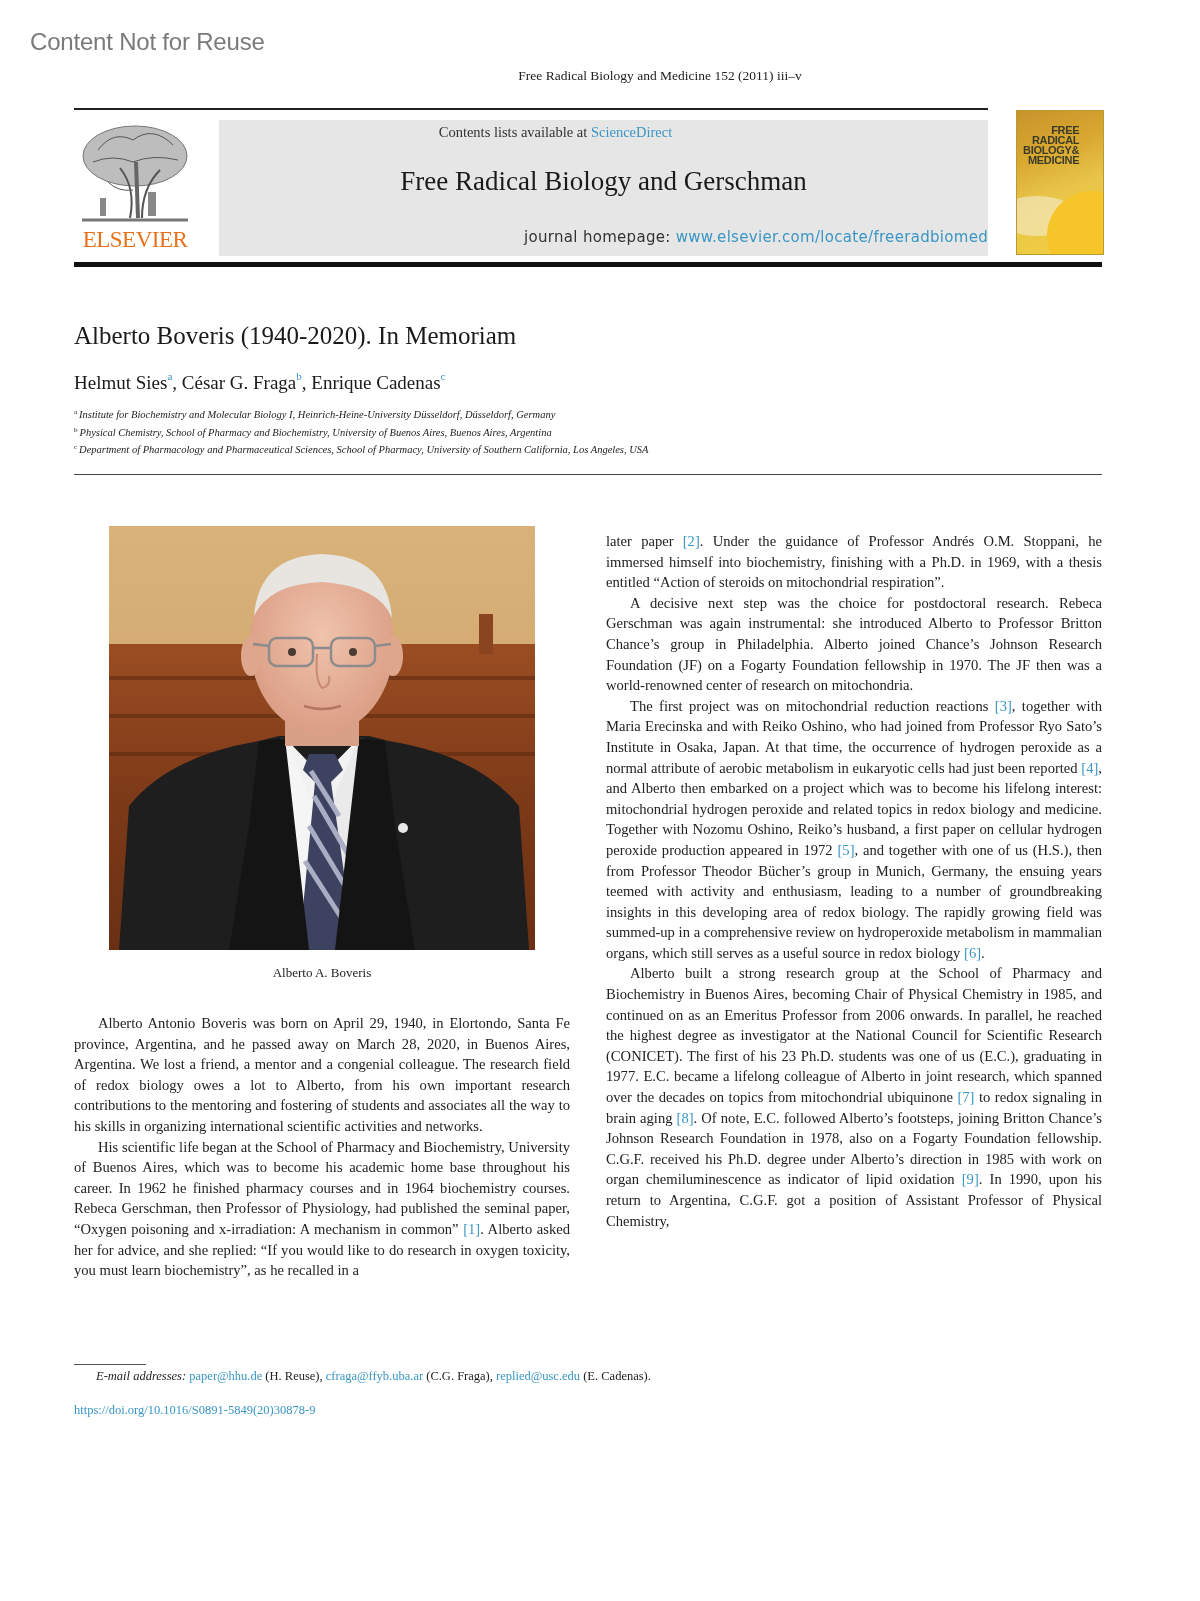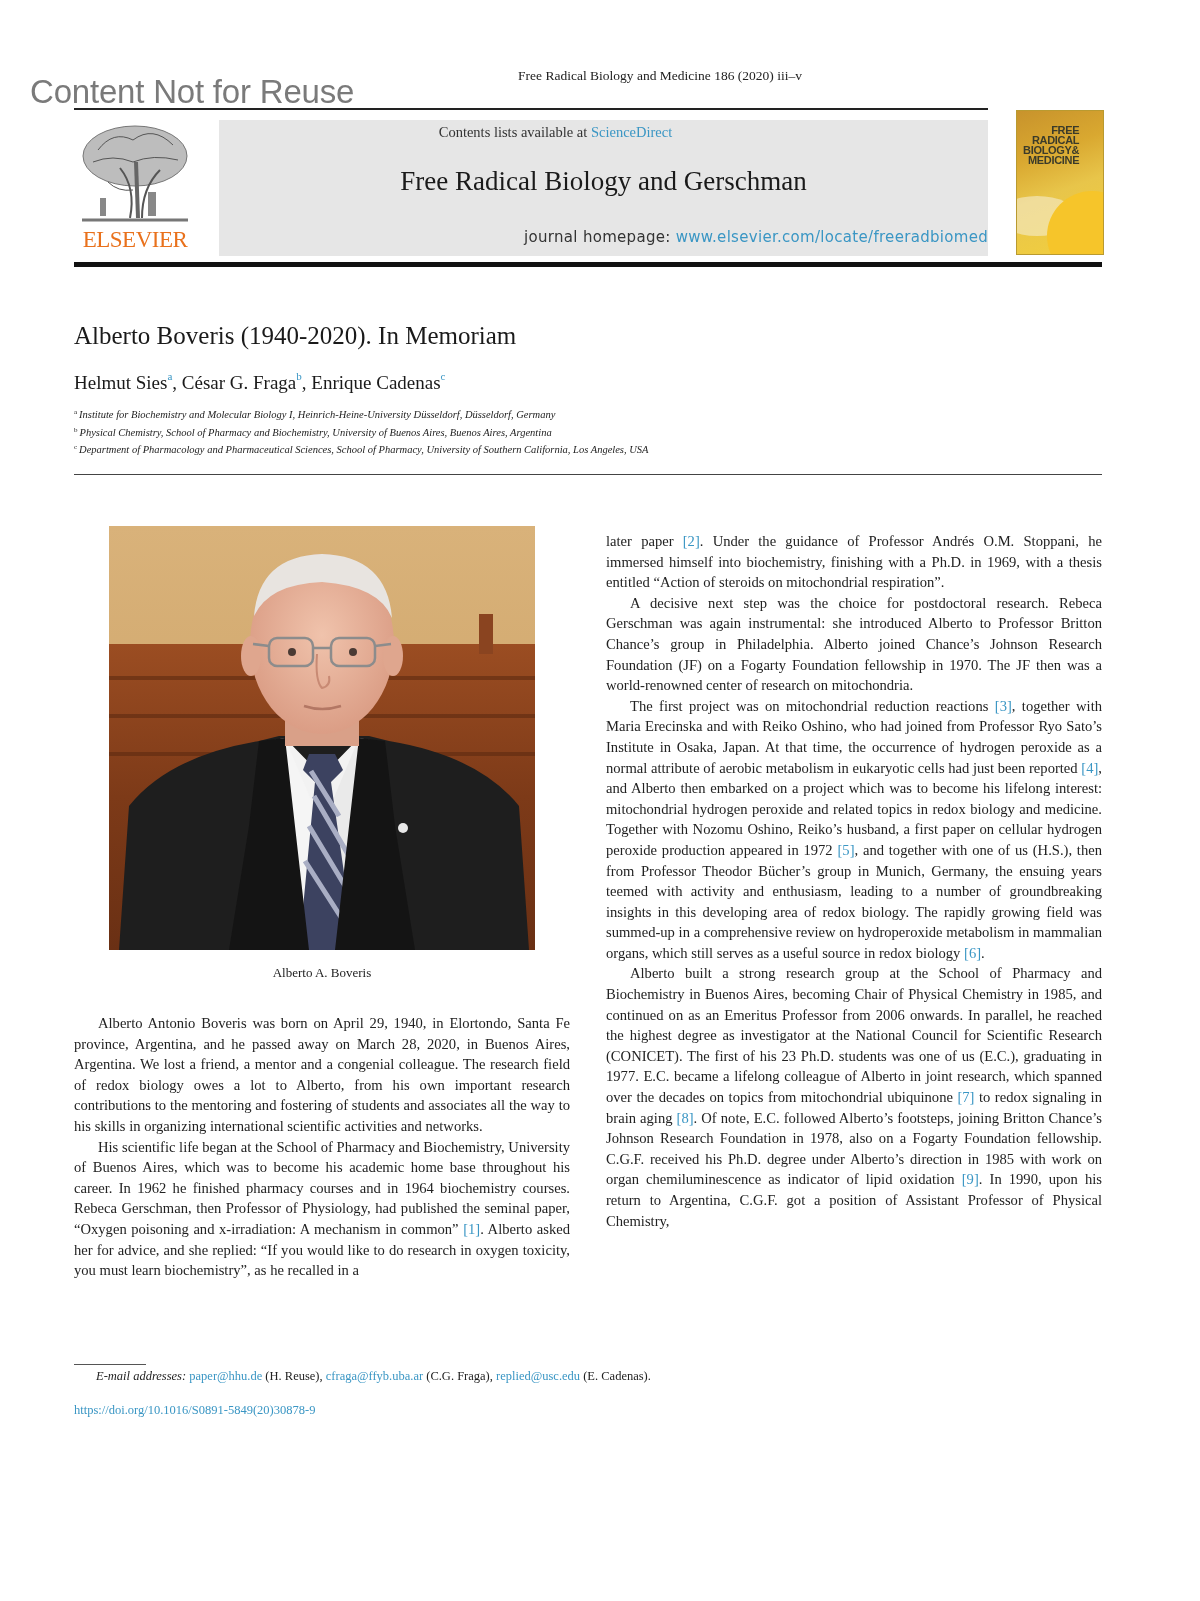--- a/index.html
+++ b/index.html
@@ -2,21 +2,21 @@
 <html><head>
 <meta charset="utf-8">
 <style>
   html, body { margin: 0; padding: 0; background: #ffffff; }
   body { width: 1200px; height: 1601px; position: relative; overflow: hidden;
          font-family: "Liberation Serif", "DejaVu Serif", serif; color: #222; }
   .abs { position: absolute; }
   a, .link { color: #3a96c4; text-decoration: none; }
 
   #watermark { left: 30px; top: 28px; font-family: "Liberation Sans", "DejaVu Sans", sans-serif;
-               font-size: 33px; color: #7a7a7a; letter-spacing: -0.2px; margin-top: 45px; }
+               font-size: 24px; color: #7a7a7a; letter-spacing: -0.2px; }
   #running-head { left: 0; width: 1200px; top: 68px; text-align: center; font-size: 13.5px; color: #222; padding-left: 120px; box-sizing: border-box; }
 
   #top-rule { left: 74px; top: 108px; width: 914px; height: 2px; background: #222; }
   #elsevier-logo { left: 74px; top: 120px; width: 122px; height: 136px; }
   #elsevier-tree { left: 78px; top: 122px; width: 114px; height: 102px; }
   #elsevier-word { left: 74px; top: 227px; width: 122px; text-align: center; font-size: 23px; color: #e9711c; letter-spacing: -0.5px; }
 
   #header-band { left: 219px; top: 120px; width: 769px; height: 136px; background: #e6e6e6; }
   #contents-line { left: 0; width: 673px; top: 4px; text-align: center; font-size: 14.5px; color: #333; }
   #journal-title { left: 0; width: 769px; top: 46px; text-align: center; font-size: 27px; color: #1a1a1a; }
@@ -51,21 +51,21 @@
 
   #fn-rule { left: 74px; top: 1364px; width: 72px; height: 1px; background: #555; }
   #footnote { left: 96px; top: 1369px; font-size: 12.5px; color: #222; }
   #footnote em { font-style: italic; }
   #doi { left: 74px; top: 1403px; font-size: 12.5px; }
 </style>
 </head>
 <body>
 
 <div id="watermark" class="abs">Content Not for Reuse</div>
-<div id="running-head" class="abs">Free Radical Biology and Medicine 186 (2020) iii–v</div>
+<div id="running-head" class="abs">Free Radical Biology and Medicine 152 (2011) iii–v</div>
 
 <div id="top-rule" class="abs"></div>
 
 <div id="elsevier-logo" class="abs">
 </div>
 <svg id="elsevier-tree" class="abs" viewBox="0 0 114 102">
   <g fill="none" stroke="#555" stroke-width="1">
     <ellipse cx="57" cy="34" rx="52" ry="30" fill="#bdbdbd" stroke="#777"></ellipse>
     <path d="M20 28 q15 -20 35 -10 q20 -15 40 5"></path>
     <path d="M15 40 q20 -8 40 0 q20 -8 45 -2"></path>

